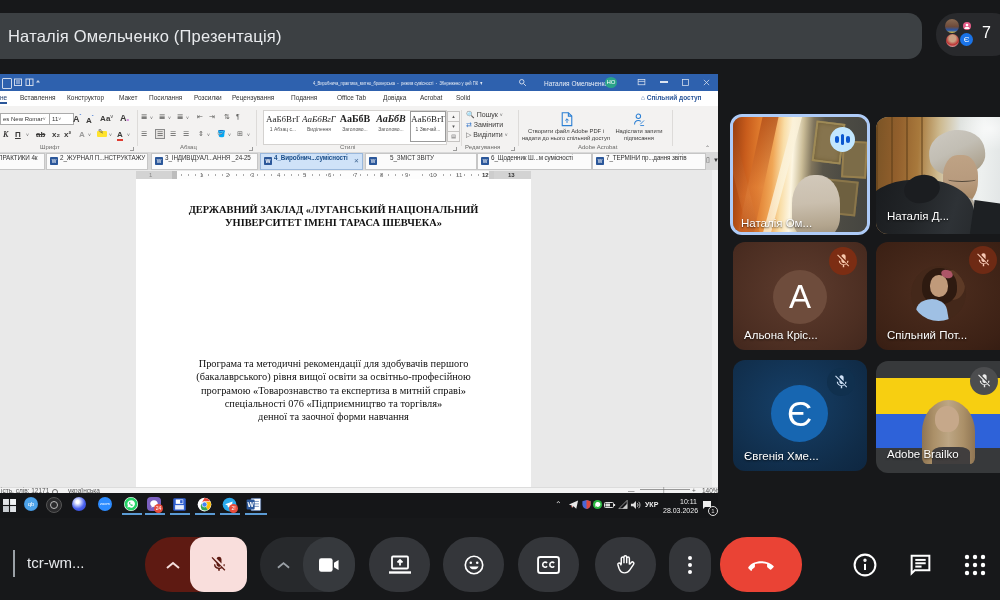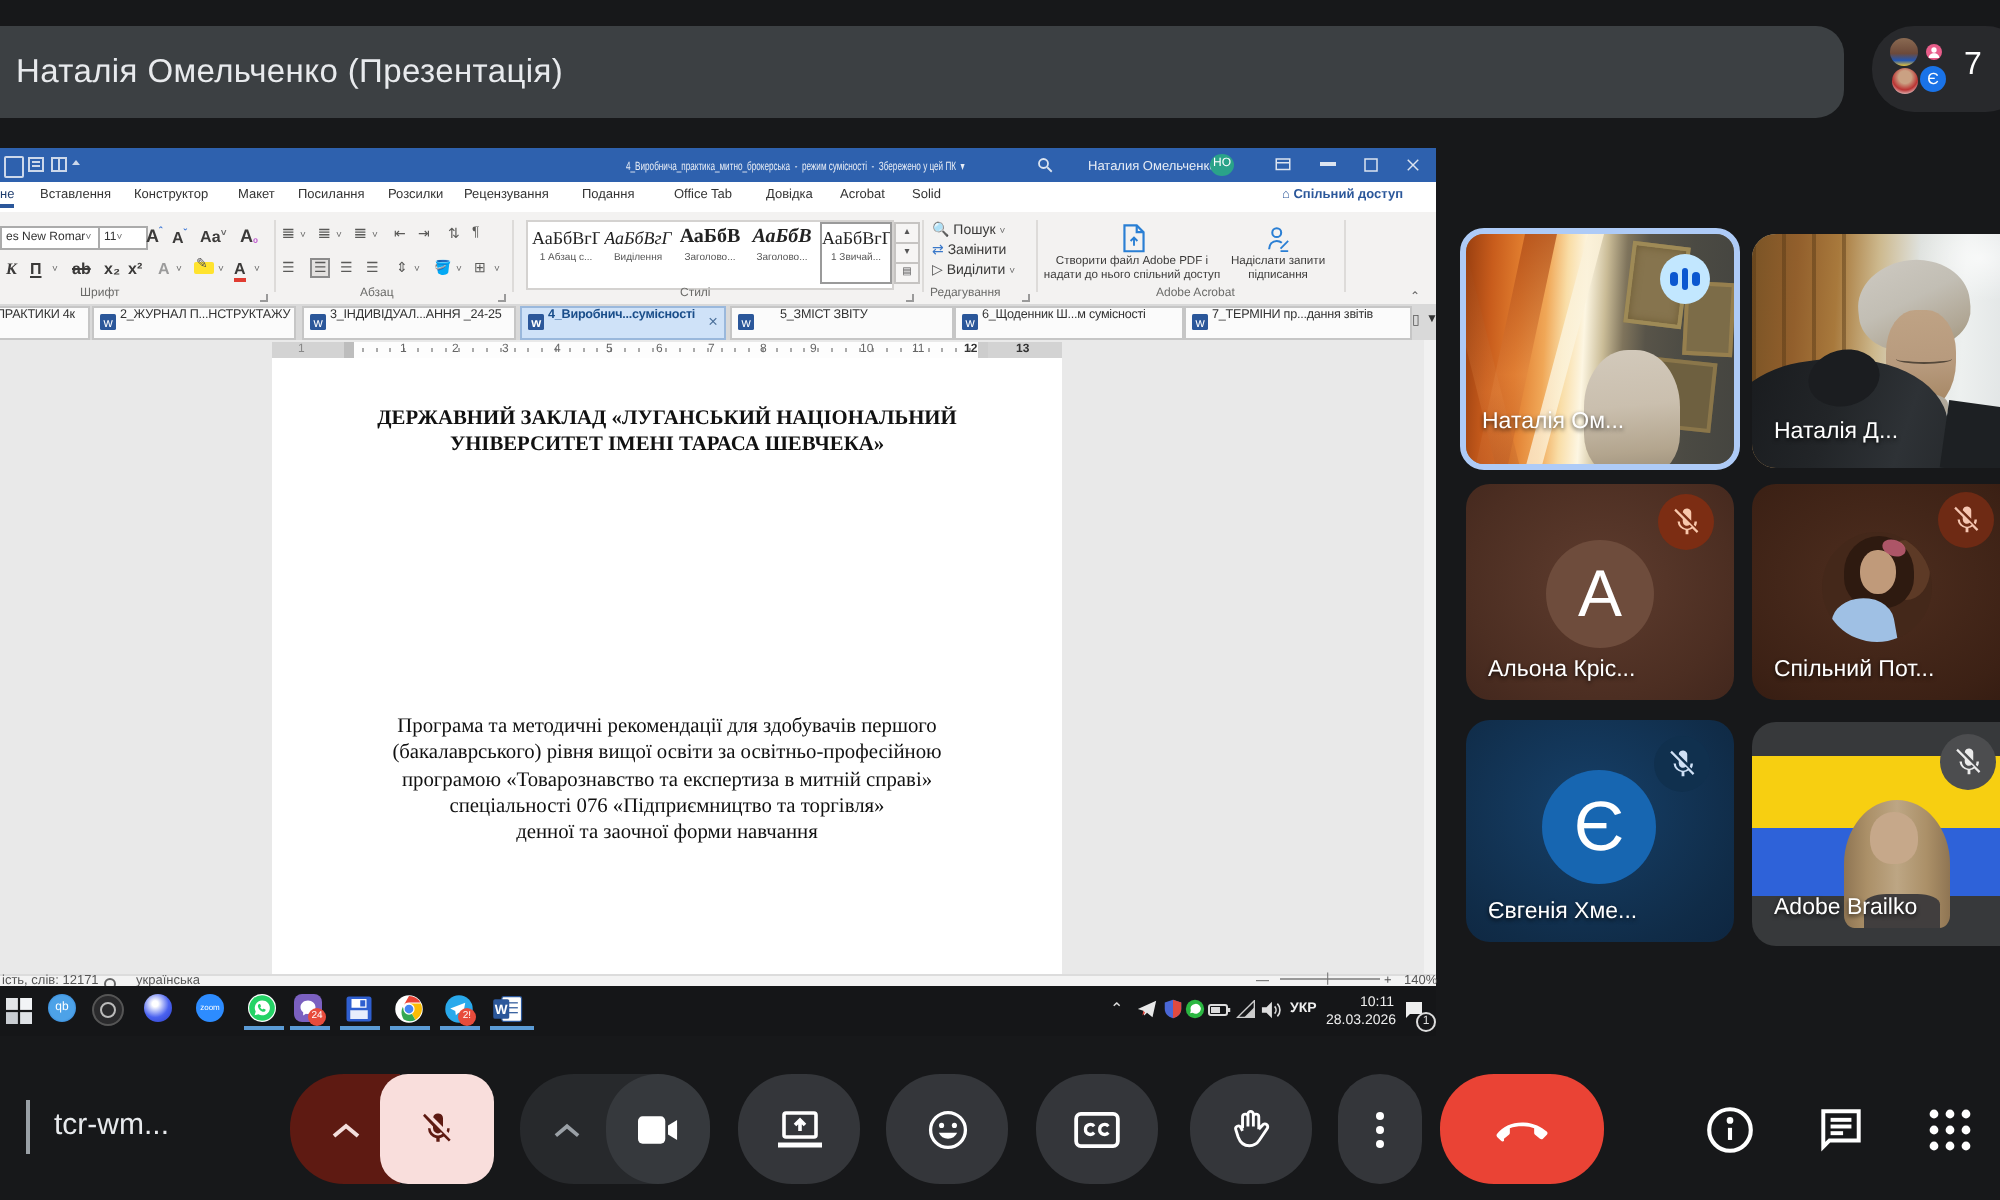--- a/index.html
+++ b/index.html
@@ -406,21 +406,21 @@
     <div style="position:absolute;right:24px;top:5px;width:25px;height:37px;background:#86744e;border:2px solid #9e8a56;transform:rotate(7deg);box-shadow:inset 0 0 4px #6e5c34;"></div>
     <div style="position:absolute;right:0px;top:24px;width:21px;height:33px;background:#7c6c48;border:2px solid #967f4e;transform:rotate(3deg);"></div>
     <div style="position:absolute;right:10px;top:63px;width:27px;height:31px;background:#6e6040;border:2px solid #8a764a;transform:rotate(6deg);"></div>
     <div style="position:absolute;left:59px;top:58px;width:48px;height:62px;border-radius:46% 46% 32% 32%;background:linear-gradient(175deg,#d2c9bb 0%,#cabfae 45%,#b3a58e 80%,#9c8f7a 100%);"></div>
 
     <div style="position:absolute;right:12px;top:10px;width:25px;height:25px;border-radius:50%;background:#c2e7ff;display:flex;align-items:center;justify-content:center;gap:2px;">
       <span style="width:3.5px;height:7px;background:#0b57d0;border-radius:2px;"></span>
       <span style="width:3.5px;height:11px;background:#0b57d0;border-radius:2px;"></span>
       <span style="width:3.5px;height:7px;background:#0b57d0;border-radius:2px;"></span>
     </div>
-    <div class="tname" style="left:8px;bottom:15px;text-align:right;">Наталія Ом...</div>
+    <div class="tname" style="left:8px;bottom:3px;text-align:right;">Наталія Ом...</div>
   </div>
   <div class="tile" id="t2" style="left:876px;top:117px;width:140px;height:117px;background:#b8b29a;">
     <div style="position:absolute;inset:0;background:linear-gradient(93deg,#7a5426 0%,#925f2c 16%,#a8793c 30%,#cdb98e 44%,#dfe2df 58%,#edf0ef 74%,#dadedf 100%);"></div>
     <div style="position:absolute;left:0;top:0;width:56px;height:117px;background:repeating-linear-gradient(90deg,rgba(85,55,20,.45) 0 2px,transparent 2px 15px);"></div>
     <div style="position:absolute;left:82px;top:-10px;width:64px;height:44px;background:radial-gradient(ellipse,rgba(255,255,255,.65),transparent 70%);"></div>
     <div style="position:absolute;left:53px;top:13px;width:56px;height:45px;border-radius:50% 50% 42% 42%;background:linear-gradient(160deg,#cdc9c1 0%,#c2beb4 45%,#b0a694 80%,#a09478 100%);transform:rotate(-6deg);"></div>
     <div style="position:absolute;left:67px;top:38px;width:35px;height:50px;border-radius:42% 42% 48% 48%;background:linear-gradient(175deg,#bfa385 0%,#b79a7d 55%,#a2835f 100%);"></div>
     <div style="position:absolute;left:72px;top:60px;width:28px;height:4px;border-bottom:1.6px solid #54483a;border-radius:50%;"></div>
     <div style="position:absolute;left:74px;top:80px;width:24px;height:13px;background:#b0a89a;border-radius:40%;"></div>
     <div style="position:absolute;left:-12px;top:62px;width:110px;height:70px;background:linear-gradient(115deg,#17191c 0%,#222528 45%,#2e3236 75%,#26292c 100%);border-radius:40% 55% 0 0;transform:rotate(-7deg);"></div>

